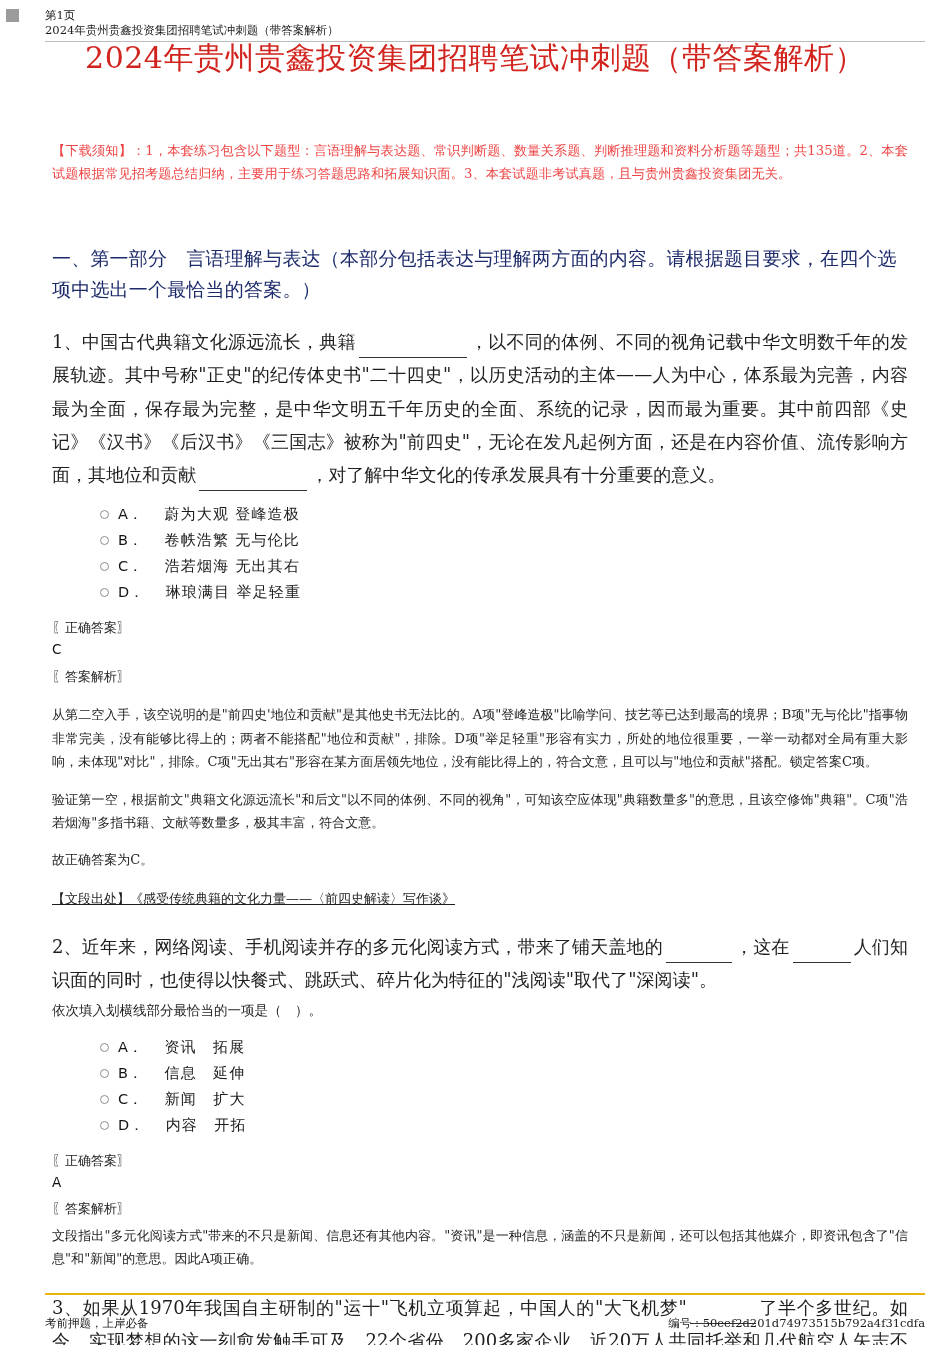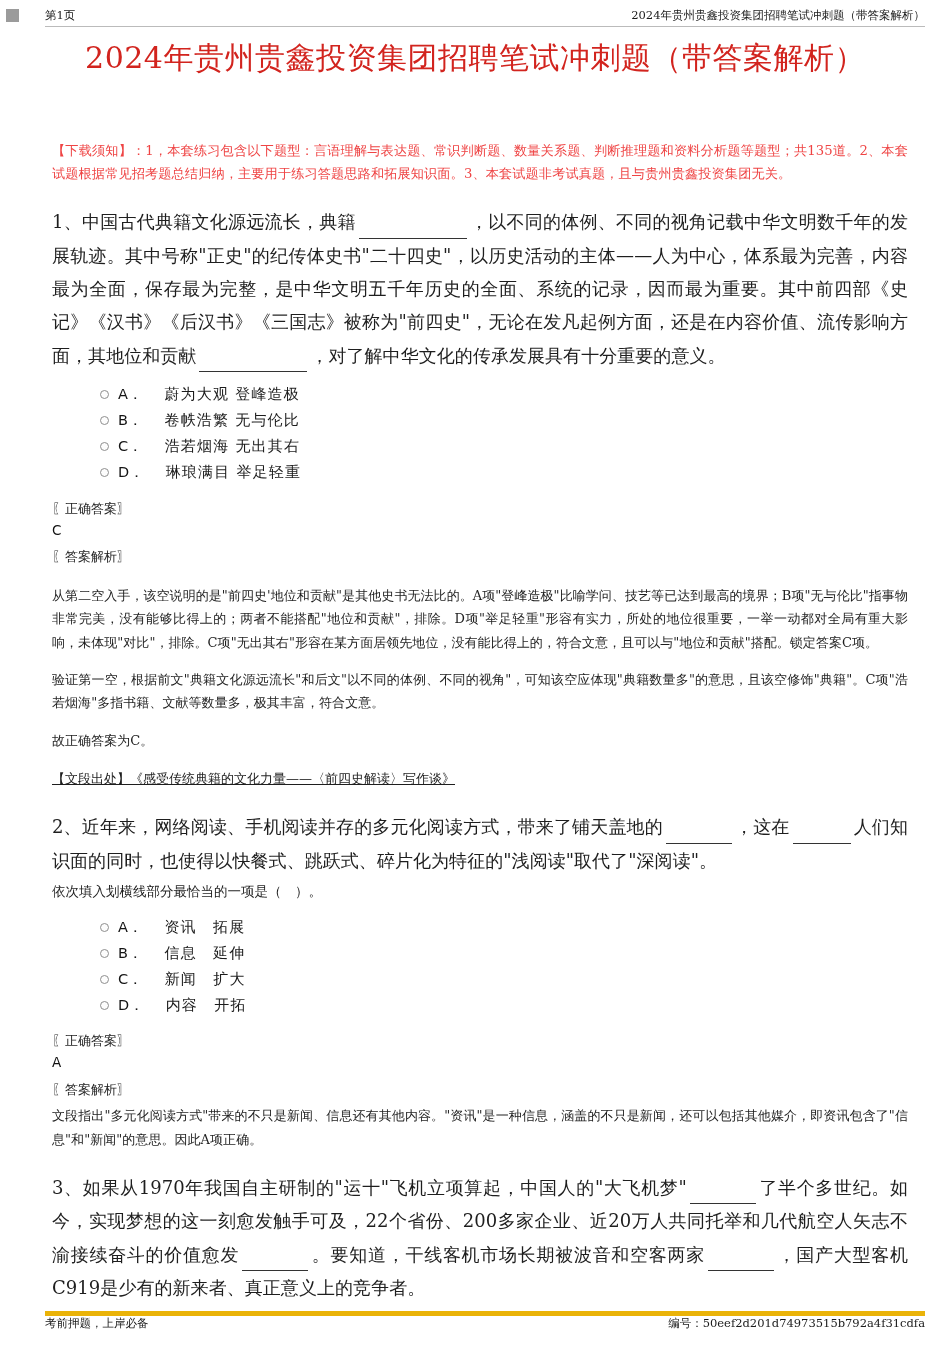--- a/index.html
+++ b/index.html
@@ -46,20 +46,21 @@
     right: 25px;
     top: 0;
     border-bottom: 1px solid #bbbbbb;
     padding-bottom: 3px;
     display: flex;
     justify-content: space-between;
     align-items: baseline;
     font-size: 11.5px;
     color: #1a1a1a;
     font-family: "DejaVu Serif", "Liberation Serif", serif;
+    flex-direction: column;
   }
   .run-header-left { letter-spacing: 0; }
   .run-header-right { letter-spacing: 0; }
 
   
   .doc-title {
     position: absolute;
     top: 38px;
     left: 0;
     width: 950px;
@@ -192,22 +193,22 @@
     color: #1e1e1e;
     text-decoration: underline;
   }
 
   
   .run-footer {
     position: absolute;
     bottom: 14px;
     left: 45px;
     right: 25px;
-    border-top: 5px solid #eab308;
-    padding-top: 0;
+    border-top: 2px solid #eab308;
+    padding-top: 21px;
     display: flex;
     justify-content: space-between;
     align-items: center;
     font-size: 11.5px;
     color: #1a1a1a;
   }
 </style>
 </head>
 <body>
 
@@ -220,20 +221,21 @@
       <span class="run-header-right">2024年贵州贵鑫投资集团招聘笔试冲刺题（带答案解析）</span>
     </div>
   </div>
 
   <div class="doc-title">2024年贵州贵鑫投资集团招聘笔试冲刺题（带答案解析）</div>
 
   <div class="content">
 
     <p class="notice">【下载须知】：1，本套练习包含以下题型：言语理解与表达题、常识判断题、数量关系题、判断推理题和资料分析题等题型；共135道。2、本套试题根据常见招考题总结归纳，主要用于练习答题思路和拓展知识面。3、本套试题非考试真题，且与贵州贵鑫投资集团无关。</p>
 
+    <p class="section-heading">一、第一部分　言语理解与表达（本部分包括表达与理解两方面的内容。请根据题目要求，在四个选项中选出一个最恰当的答案。）</p>
 
     <div class="q-block">
       <p class="q-stem"><span>1、中国古代典籍文化源远流长，典籍</span><span class="blank-line blank-lg"></span><span>，以不同的体例、不同的视角记载中华文明数千年的发展轨迹。其中号称"正史"的纪传体史书"二十四史"，以历史活动的主体——人为中心，体系最为完善，内容最为全面，保存最为完整，是中华文明五千年历史的全面、系统的记录，因而最为重要。其中前四部《史记》《汉书》《后汉书》《三国志》被称为"前四史"，无论在发凡起例方面，还是在内容价值、流传影响方面，其地位和贡献</span><span class="blank-line blank-lg"></span><span>，对了解中华文化的传承发展具有十分重要的意义。</span></p>
 
 
       <div class="options">
         <div class="option-row">
           <span class="radio"></span>
           <span class="opt-letter">A．</span>
           <span class="opt-text">蔚为大观 登峰造极</span>

